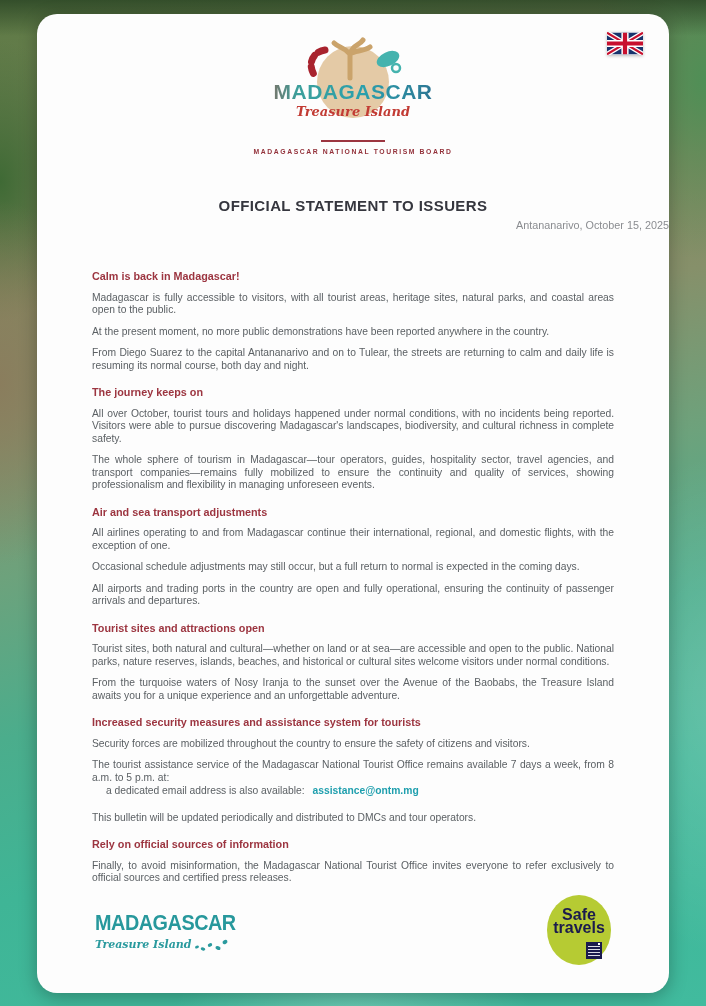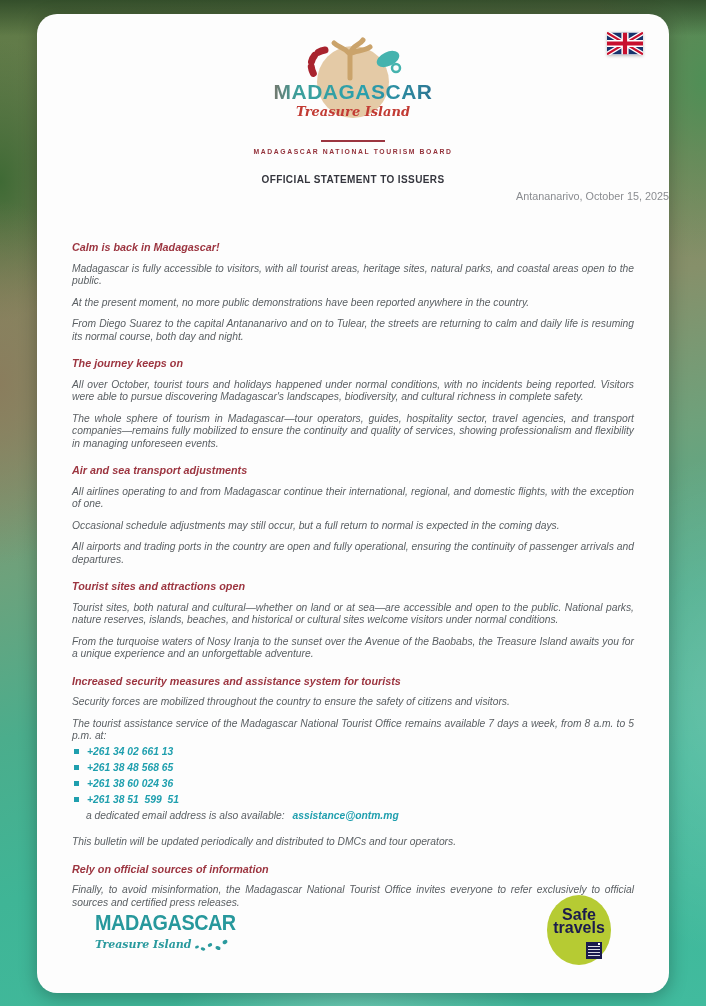--- a/index.html
+++ b/index.html
@@ -35,26 +35,26 @@
     -webkit-background-clip:text;background-clip:text;color:transparent;
   }
   .tagline{
     position:absolute;top:70px;left:0;right:0;
     font-family:"DejaVu Serif",serif;font-style:italic;font-weight:700;
     font-size:13px;color:#c23b34;
   }
   .divider{width:64px;height:2px;background:#9c3540;margin:8px auto 6px;}
   .board{font-size:6.8px;font-weight:700;letter-spacing:1.6px;color:#93313a;}
   
-  .title{margin-top:19px;text-align:center;font-size:10px;font-weight:700;
+  .title{margin-top:42px;text-align:center;font-size:15px;font-weight:700;
          letter-spacing:.4px;color:#35363e;}
   .dateline{margin-top:5px;text-align:right;font-size:10.8px;color:#8a8c90;}
   
-  .doc{padding:25px 35px 0;color:#5b6064;font-size:10.3px;line-height:12.5px;
-       text-align:justify;font-style:italic;}
+  .doc{padding:25px 55px 0;color:#5b6064;font-size:10.3px;line-height:12.5px;
+       text-align:justify;}
   .sec-h{margin:14px 0 0;font-size:10.8px;font-weight:700;color:#9c3540;text-align:left;}
   .body-p{margin:9px 0 0;}
   .phones{list-style:none;margin:3px 0 0;padding:0 0 0 2px;}
   .phones li{display:flex;align-items:center;margin:0 0 3.5px;}
   .sq{width:5px;height:5px;background:#1f9fae;display:inline-block;margin-right:8px;flex:none;}
   .phone,.email{color:#1f9fae;font-weight:700;text-decoration:none;white-space:pre;}
   .email-line{margin:1px 0 0;padding-left:14px;}
   .email{margin-left:5px;}
   .note{margin-top:14px;}
   
@@ -133,38 +133,20 @@
     <section>
       <h3 class="sec-h">Tourist sites and attractions open</h3>
       <p class="body-p">Tourist sites, both natural and cultural—whether on land or at sea—are accessible and open to the public. National parks, nature reserves, islands, beaches, and historical or cultural sites welcome visitors under normal conditions.</p>
       <p class="body-p">From the turquoise waters of Nosy Iranja to the sunset over the Avenue of the Baobabs, the Treasure Island awaits you for a unique experience and an unforgettable adventure.</p>
     </section>
 
     <section>
       <h3 class="sec-h">Increased security measures and assistance system for tourists</h3>
       <p class="body-p">Security forces are mobilized throughout the country to ensure the safety of citizens and visitors.</p>
       <p class="body-p">The tourist assistance service of the Madagascar National Tourist Office remains available 7 days a week, from 8 a.m. to 5 p.m. at:</p>
-      <ul class="phones">
-        <li>
-          <span class="sq"></span>
-          <a class="phone" href="#">+261 34 02 661 13</a>
-        </li>
-        <li>
-          <span class="sq"></span>
-          <a class="phone" href="#">+261 38 48 568 65</a>
-        </li>
-        <li>
-          <span class="sq"></span>
-          <a class="phone" href="#">+261 38 60 024 36</a>
-        </li>
-        <li>
-          <span class="sq"></span>
-          <a class="phone" href="#">+261 38 51  599  51</a>
-        </li>
-      </ul>
       <p class="email-line">
         <span>a dedicated email address is also available:</span>
         <a class="email" href="#">assistance@ontm.mg</a>
       </p>
       <p class="body-p note">This bulletin will be updated periodically and distributed to DMCs and tour operators.</p>
     </section>
 
     <section>
       <h3 class="sec-h">Rely on official sources of information</h3>
       <p class="body-p">Finally, to avoid misinformation, the Madagascar National Tourist Office invites everyone to refer exclusively to official sources and certified press releases.</p>

